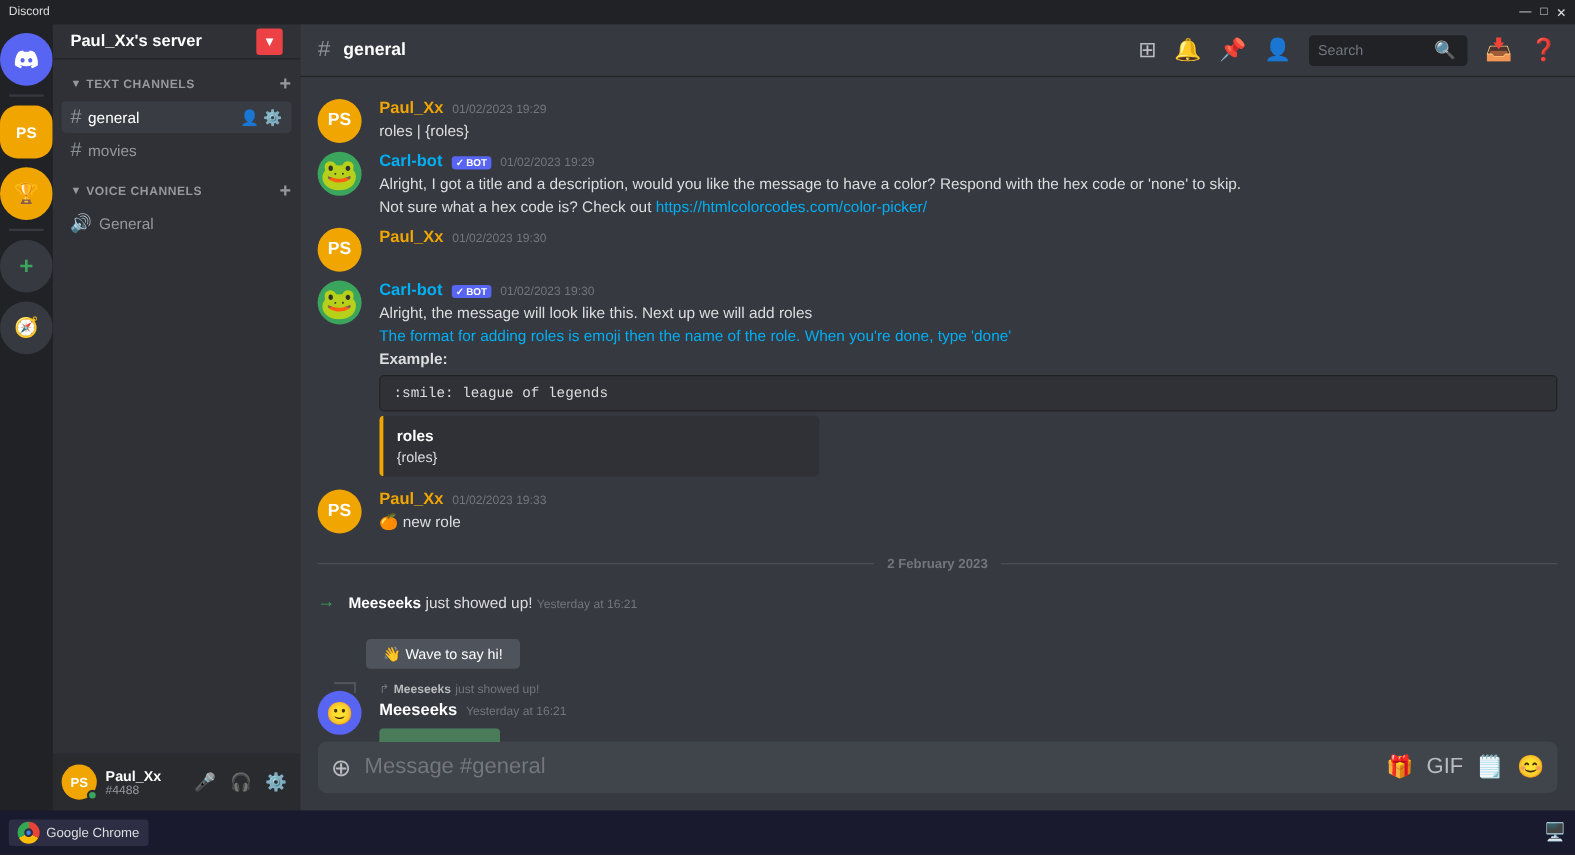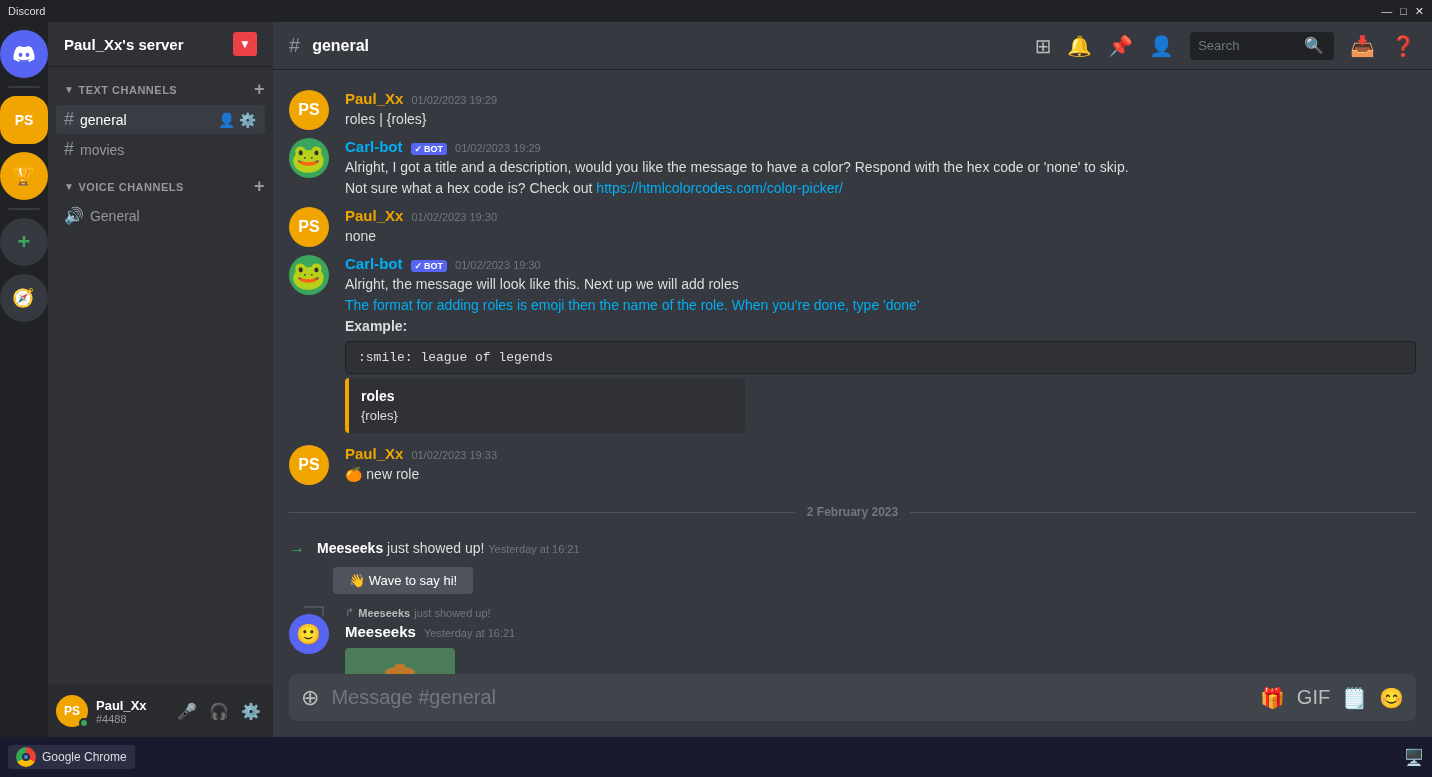--- a/index.html
+++ b/index.html
@@ -99,21 +99,21 @@
     }
     
     .channel-sidebar {
       width: 225px;
       background: #2f3136;
       display: flex;
       flex-direction: column;
       flex-shrink: 0;
     }
     .server-header {
-      height: 45px;
+      height: 32px;
       display: flex;
       align-items: center;
       justify-content: space-between;
       padding: 0 16px;
       border-bottom: 1px solid #202225;
       cursor: pointer;
       font-weight: 600;
       font-size: 15px;
       color: #fff;
     }
@@ -460,21 +460,21 @@
       background: #4f545c;
       border: none;
       border-radius: 4px;
       padding: 6px 16px;
       color: #fff;
       font-size: 13px;
       cursor: pointer;
       display: flex;
       align-items: center;
       gap: 6px;
-      margin-top: 6px;
+      margin-top: 20px;
     }
     
     .message-input-area {
       padding: 0 16px 16px;
       flex-shrink: 0;
     }
     .message-input-wrapper {
       background: #40444b;
       border-radius: 8px;
       display: flex;
@@ -695,21 +695,20 @@
         </div>
       </div>
 
       <div class="message-group">
         <div class="message-avatar avatar-paul">PS</div>
         <div class="message-content-area">
           <div class="message-header">
             <span class="message-author paul">Paul_Xx</span>
             <span class="message-timestamp">01/02/2023 19:30</span>
           </div>
-          <div class="message-text">none</div>
         </div>
       </div>
 
       <div class="message-group">
         <div class="carl-emoji">🐸</div>
         <div class="message-content-area">
           <div class="message-header">
             <span class="message-author" style="color:#00aff4;">Carl-bot</span>
             <span class="bot-badge">
               <span>✓</span> BOT

